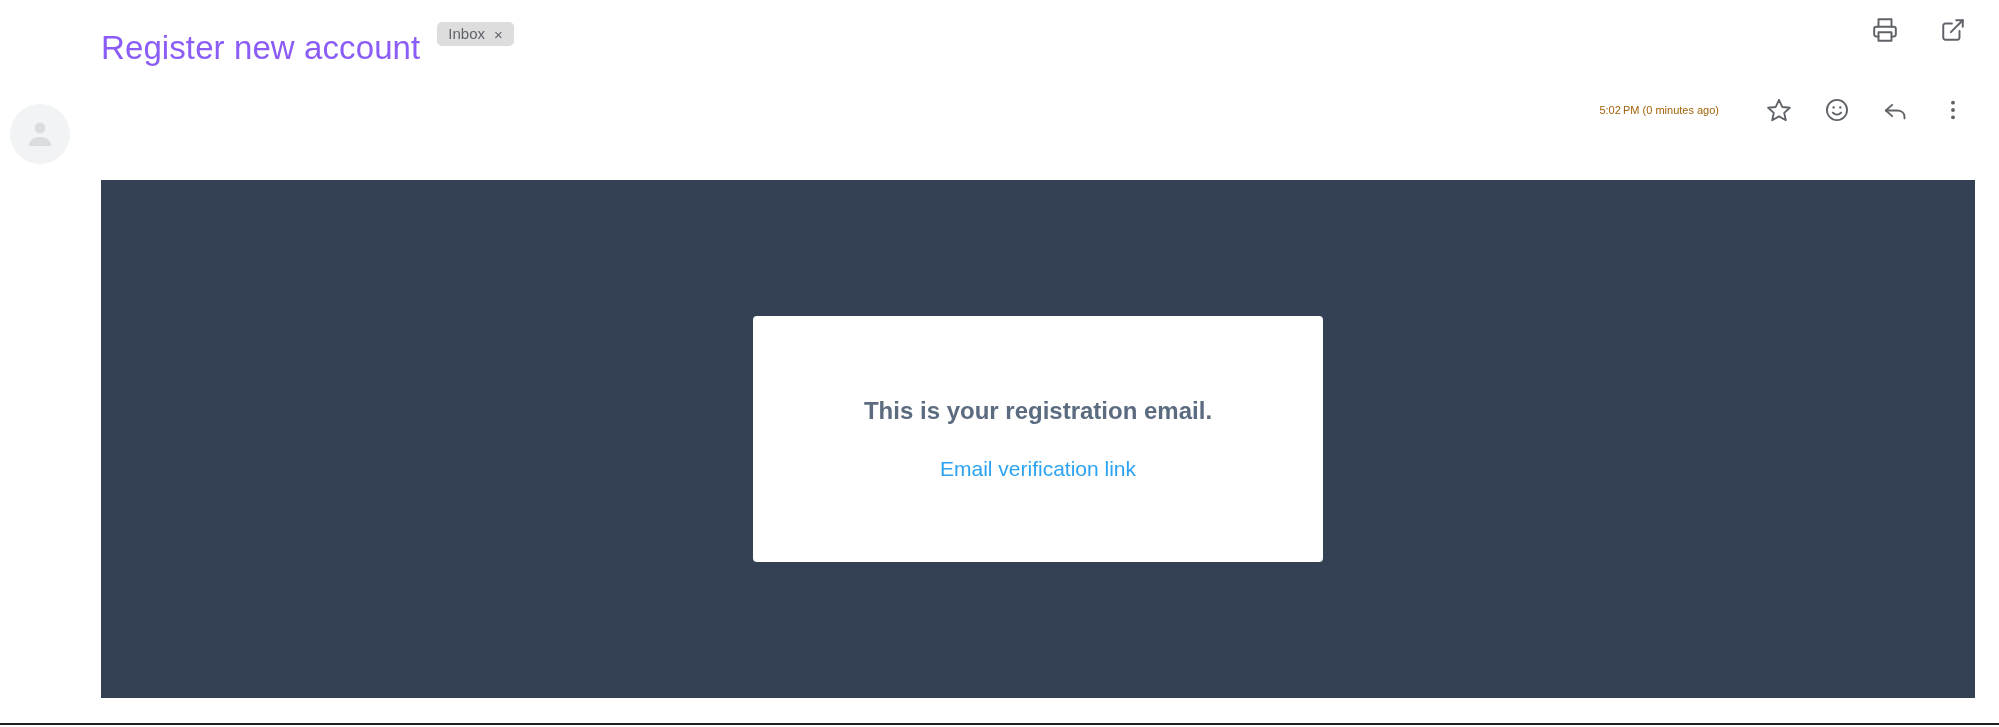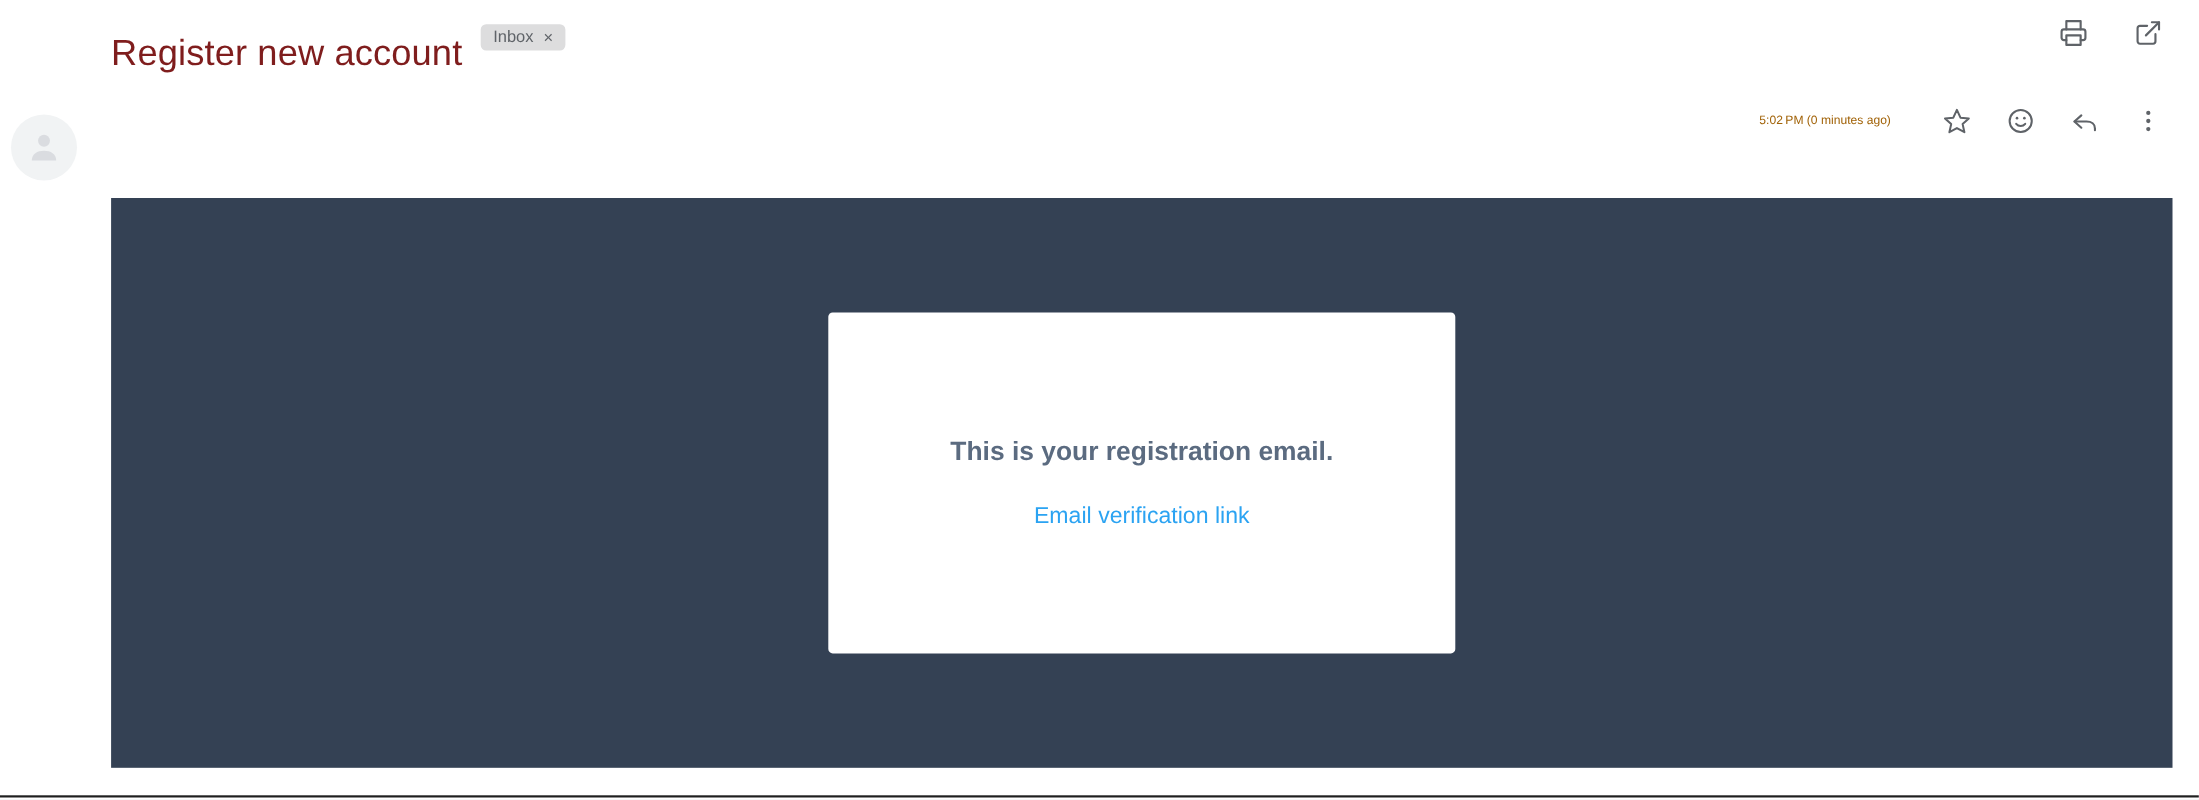--- a/index.html
+++ b/index.html
@@ -32,21 +32,21 @@
     width: 1999px;
     height: 68px;
     display: flex;
     align-items: center;
   }
   .subject-text {
     margin-left: 101px;
     font-size: 33px;
     line-height: 42px;
     font-weight: 400;
-    color: #7f1d1d;
+    color: #8b5cf6;
     letter-spacing: 0.1px;
     white-space: nowrap;
     margin-top: 28px;
   }
   .label-chip {
     margin-left: 17px;
     display: inline-flex;
     align-items: center;
     gap: 9px;
     height: 24px;
@@ -164,21 +164,21 @@
     width: 1874px;
     height: 518px;
     background: #344154;
     box-sizing: border-box;
     display: flex;
     align-items: center;
     justify-content: center;
   }
   .body-card {
     width: 570px;
-    height: 310px;
+    height: 246px;
     background: #ffffff;
     border-radius: 4px;
     display: flex;
     flex-direction: column;
     align-items: center;
     justify-content: center;
     box-sizing: border-box;
   }
   .card-heading {
     font-size: 24px;

